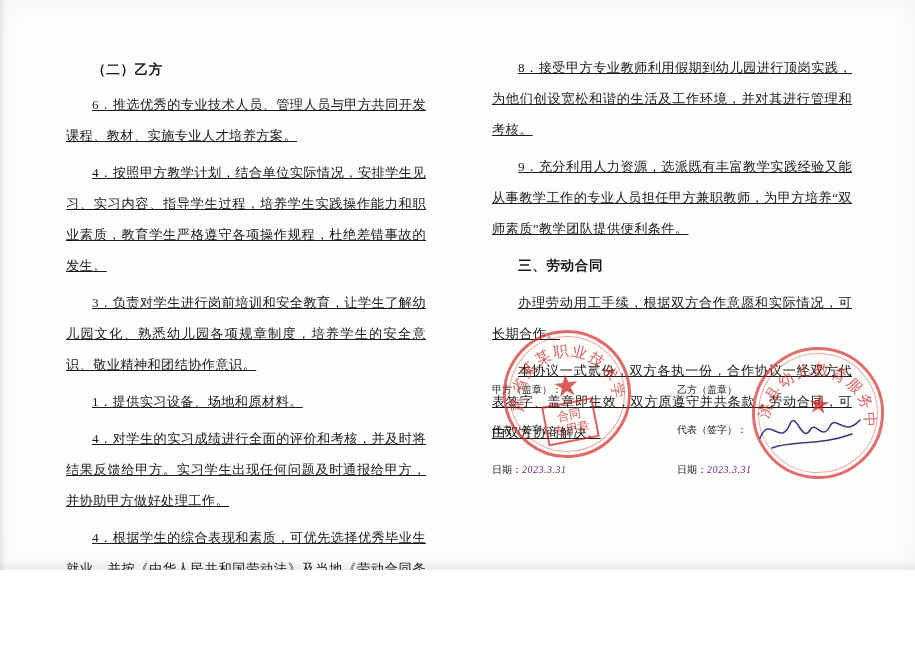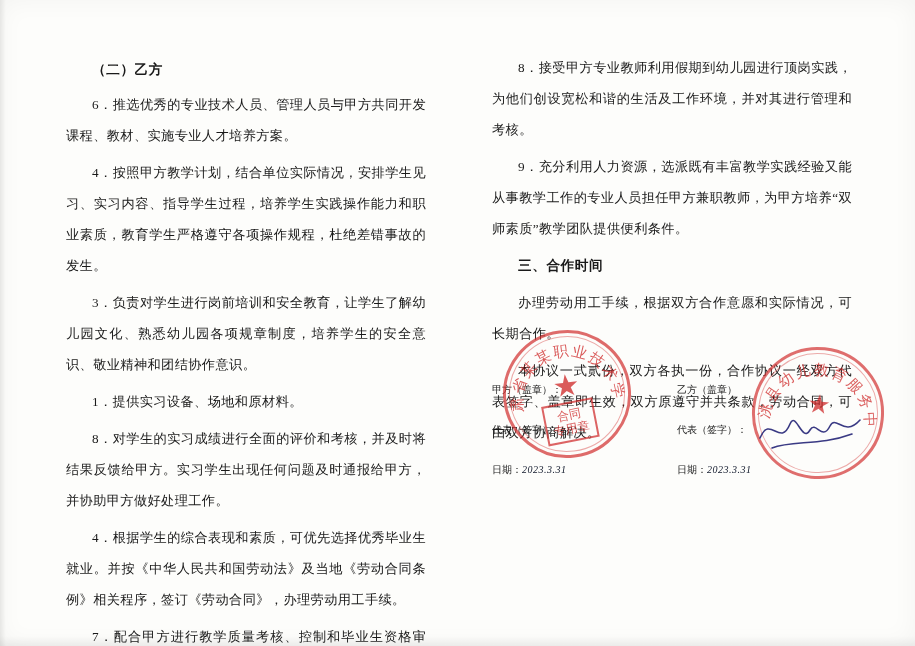--- a/index.html
+++ b/index.html
@@ -7,21 +7,21 @@
     padding: 0;
     background: #ffffff;
   }
   body {
     font-family: "Liberation Serif", "DejaVu Serif", serif;
     color: #1a1a1a;
   }
   #page {
     position: relative;
     width: 915px;
-    height: 646px;
+    height: 570px;
     background: #fdfdfb;
     overflow: hidden;
   }
   
   #page::before {
     content: "";
     position: absolute;
     left: 0; top: 0; right: 0; bottom: 0;
     box-shadow: inset 0 0 26px rgba(0,0,0,0.045);
     pointer-events: none;
@@ -50,20 +50,21 @@
   #col-left { left: 66px; }
   #col-right { left: 492px; }
 
   .para {
     font-size: 13.2px;
     line-height: 31px;
     text-align: justify;
     text-justify: inter-ideograph;
     margin: 0 0 6px 0;
     letter-spacing: 0.4px;
+    text-decoration: underline;
   }
   .para.indent {
     text-indent: 26px;
   }
   .heading {
     font-size: 13.6px;
     line-height: 31px;
     font-weight: bold;
     margin: 2px 0 4px 0;
     text-indent: 26px;
@@ -90,21 +91,21 @@
   .sign-row {
     display: flex;
   }
   .sign-cell {
     width: 185px;
     white-space: nowrap;
   }
   .handwrite {
     font-family: "Liberation Serif", serif;
     font-style: italic;
-    color: #0f172a;
+    color: #701a75;
     letter-spacing: 0.5px;
   }
 
   
   .stamp {
     position: absolute;
     border-radius: 50%;
     z-index: 20;
     pointer-events: none;
   }
@@ -198,29 +199,29 @@
 
   <div class="scan-edge-left"></div>
   <div class="scan-edge-bottom"></div>
 
   <div class="column" id="col-left">
     <div class="heading">（二）乙方</div>
     <p class="para indent">6．推选优秀的专业技术人员、管理人员与甲方共同开发课程、教材、实施专业人才培养方案。</p>
     <p class="para indent">4．按照甲方教学计划，结合单位实际情况，安排学生见习、实习内容、指导学生过程，培养学生实践操作能力和职业素质，教育学生严格遵守各项操作规程，杜绝差错事故的发生。</p>
     <p class="para indent">3．负责对学生进行岗前培训和安全教育，让学生了解幼儿园文化、熟悉幼儿园各项规章制度，培养学生的安全意识、敬业精神和团结协作意识。</p>
     <p class="para indent">1．提供实习设备、场地和原材料。</p>
-    <p class="para indent">8．对学生的实习成绩进行全面的评价和考核，并及时将结果反馈给甲方。实习学生出现任何问题及时通报给甲方，并协助甲方做好处理工作。</p>
+    <p class="para indent">4．对学生的实习成绩进行全面的评价和考核，并及时将结果反馈给甲方。实习学生出现任何问题及时通报给甲方，并协助甲方做好处理工作。</p>
     <p class="para indent">4．根据学生的综合表现和素质，可优先选择优秀毕业生就业。并按《中华人民共和国劳动法》及当地《劳动合同条例》相关程序，签订《劳动合同》，办理劳动用工手续。</p>
     <p class="para indent">7．配合甲方进行教学质量考核、控制和毕业生资格审定，为甲方进行毕业生跟踪调查提供方便。</p>
   </div>
 
   <div class="column" id="col-right">
     <p class="para indent">8．接受甲方专业教师利用假期到幼儿园进行顶岗实践，为他们创设宽松和谐的生活及工作环境，并对其进行管理和考核。</p>
     <p class="para indent">9．充分利用人力资源，选派既有丰富教学实践经验又能从事教学工作的专业人员担任甲方兼职教师，为甲方培养“双师素质”教学团队提供便利条件。</p>
-    <div class="subheading">三、合作时间</div>
+    <div class="subheading">三、劳动合同</div>
     <p class="para indent">办理劳动用工手续，根据双方合作意愿和实际情况，可长期合作。</p>
     <p class="para indent">本协议一式贰份，双方各执一份，合作协议一经双方代表签字、盖章即生效，双方原遵守并共条款，劳动合同，可由双方协商解决。</p>
   </div>
 
   <div class="sign-block">
     <div class="sign-row">
       <div class="sign-cell">甲方（盖章）：</div>
       <div class="sign-cell">乙方（盖章）</div>
     </div>
     <div class="sign-row">

